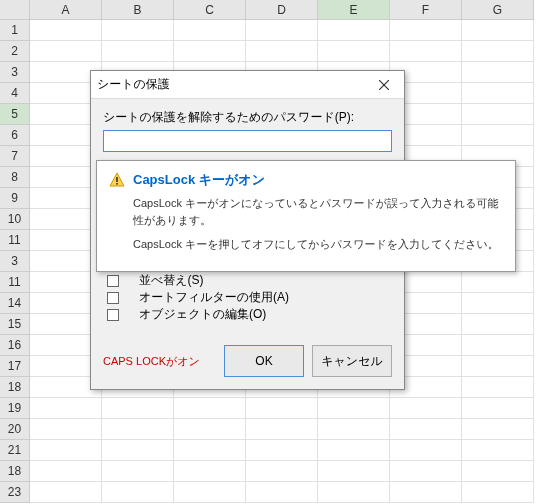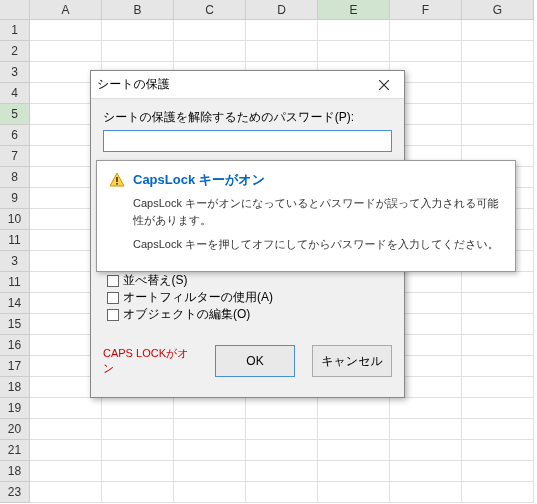--- a/index.html
+++ b/index.html
@@ -21,24 +21,24 @@
 .dialog-titlebar { height: 28px; display: flex; align-items: center; padding: 8px 6px; background: #fff; border-bottom: 1px solid #ddd; }
 .dialog-title { flex: 1; font-size: 12px; }
 .close-btn { width: 28px; height: 22px; display: flex; align-items: center; justify-content: center; cursor: pointer; }
 .close-btn svg { width: 10px; height: 10px; }
 
 .dialog-body { padding: 10px 12px 12px 12px; }
 .pw-label { font-size: 12px; margin-bottom: 4px; display: block; }
 .pw-input { width: 100%; height: 22px; border: 1px solid #4a90d9; padding: 2px 4px; font-size: 12px; }
 
 .checklist { margin-top: 18px; margin-left: 4px; }
-.check-item { display: flex; align-items: center; height: 17px; font-size: 12px; gap: 4px; }
+.check-item { display: flex; align-items: center; height: 17px; font-size: 12px; gap: 20px; }
 .checkbox { width: 12px; height: 12px; border: 1px solid #666; background: #fff; }
 
-.dialog-footer { display: flex; align-items: center; padding: 10px 12px 20px 12px; gap: 17px; }
+.dialog-footer { display: flex; align-items: center; padding: 10px 12px 12px 12px; gap: 8px; }
 .caps-warn { color: #c00; font-size: 11px; flex: 1; }
 .btn { width: 80px; height: 32px; background: #e9e9e9; border: 1px solid #aaa; font-size: 12px; cursor: pointer; }
 .btn.ok { border: 1px solid #4a90d9; }
 
 .tooltip { position: absolute; left: 96px; top: 160px; width: 420px; background: #fff; border: 1px solid #999; box-shadow: 2px 2px 5px rgba(0,0,0,0.25); padding: 10px 12px; }
 .tooltip-header { display: flex; align-items: center; gap: 8px; margin-bottom: 6px; }
 .warn-icon { width: 16px; height: 16px; }
 .tooltip-title { color: #0066cc; font-weight: bold; font-size: 13px; }
 .tooltip-body { font-size: 11px; color: #333; margin-left: 24px; line-height: 1.5; }
 .tooltip-body p { margin-bottom: 8px; }

